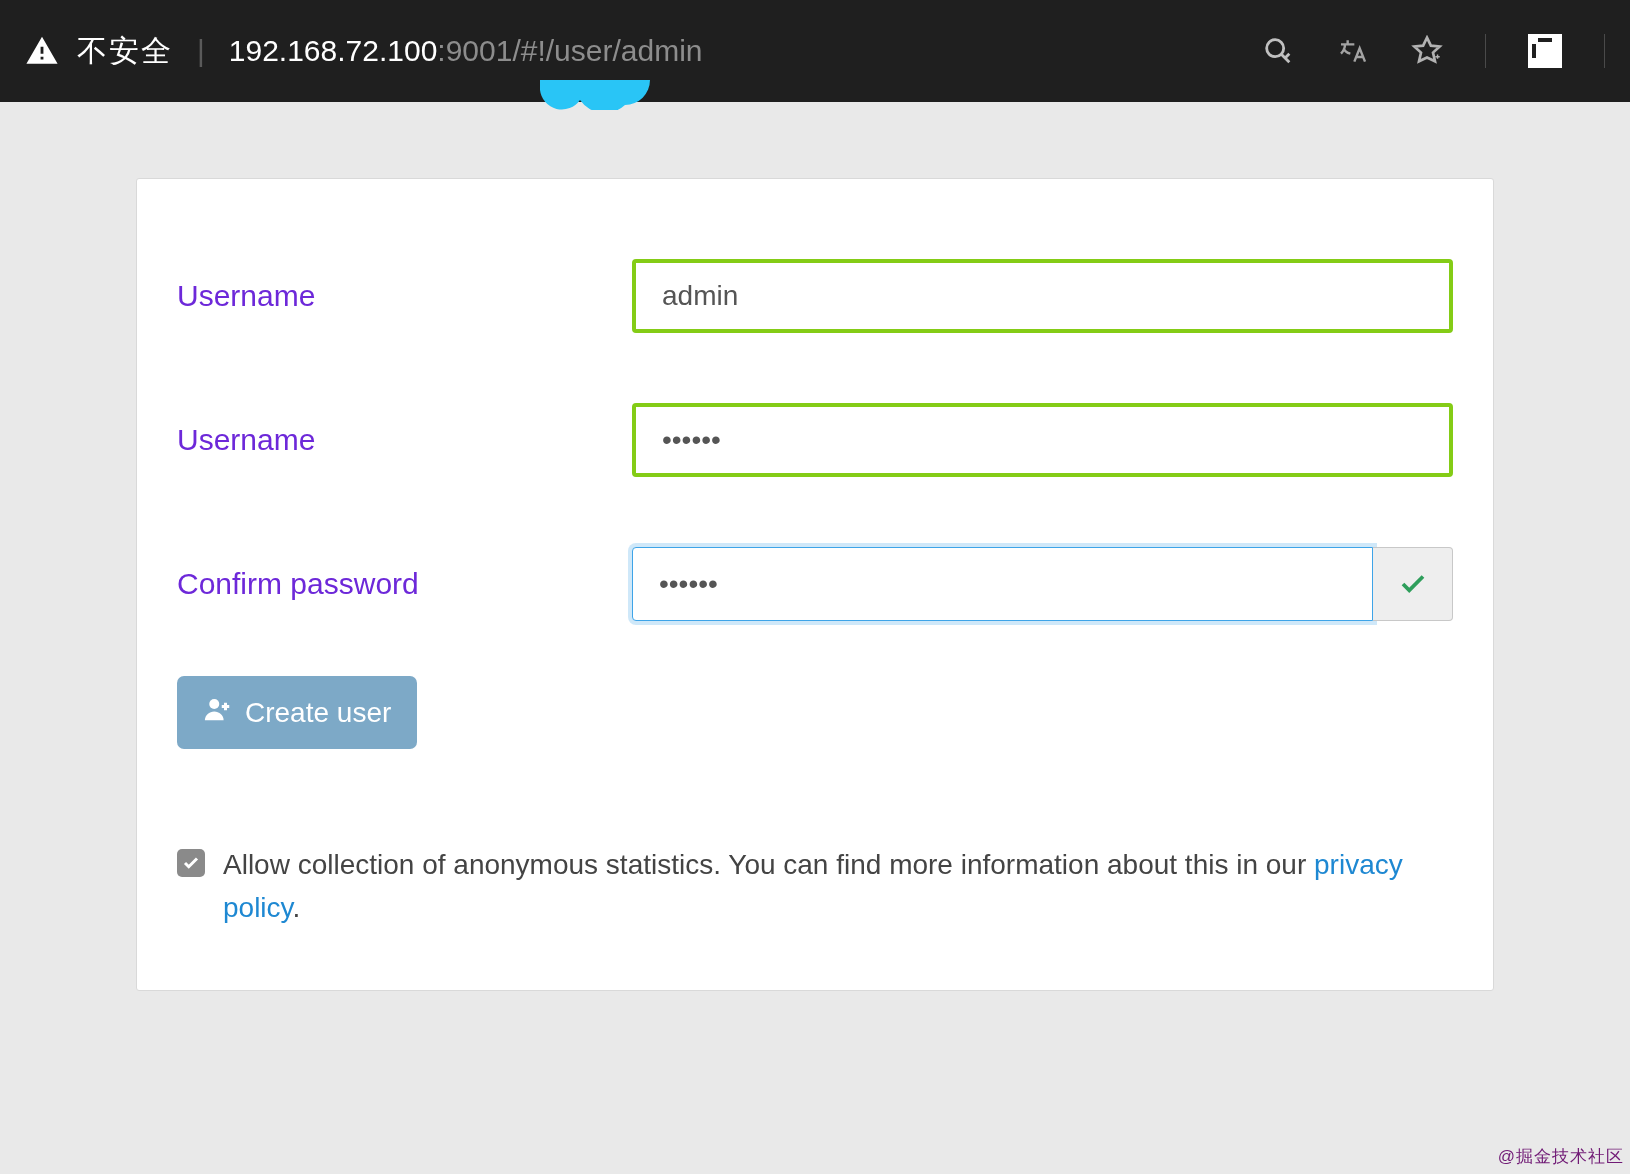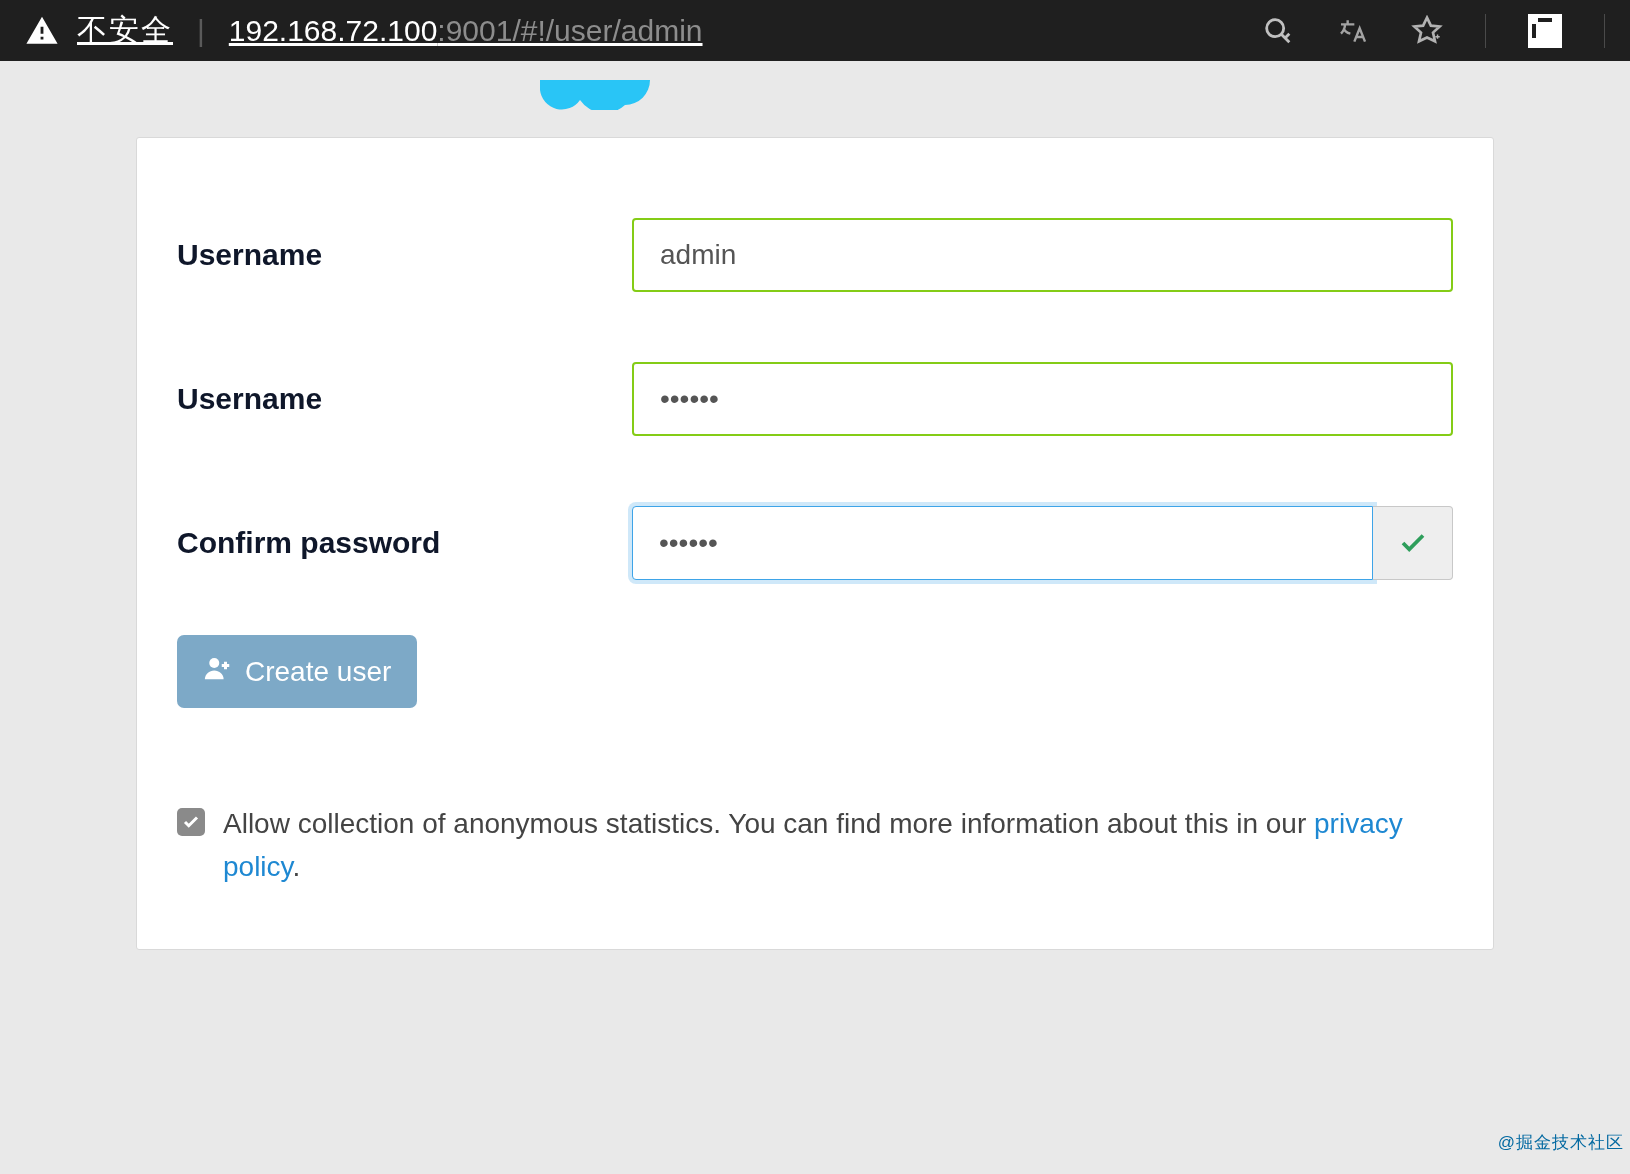--- a/index.html
+++ b/index.html
@@ -5,22 +5,22 @@
     * { margin:0; padding:0; box-sizing:border-box; }
     body {
       font-family:"Segoe UI","Helvetica Neue",Arial,sans-serif;
       background:#e9e9e9;
       width:1630px; height:1174px;
       position:relative; overflow:hidden;
     }
 
     
     .chrome {
-      background:#1f1f1f; height:61px; display:flex; align-items:center;
-      color:#fff; padding:0 25px; font-size:30px;text-decoration:underline;
+      background:#1f1f1f; height:102px; display:flex; align-items:center;
+      color:#fff; padding:0 25px; font-size:30px;
     }
     .chrome .sec-icon { display:flex; align-items:center; margin-right:18px; }
     .chrome .sec-label { letter-spacing:2px; }
     .chrome .sep { color:#5a5a5a; margin:0 24px; font-weight:300; }
     .chrome .url { font-weight:400; }
     .chrome .url .dim { color:#8d8d8d; }
     .chrome-right { margin-left:auto; display:flex; align-items:center; gap:42px; }
     .chrome-right .cicon { display:flex; align-items:center; opacity:0.85; }
     .chrome-right .vsep { width:1px; height:34px; background:#4a4a4a; }
     .chrome-right .ext-icon {
@@ -43,24 +43,24 @@
 
     
     .card {
       width:1358px; background:#fff; margin:76px auto 0;
       border:1px solid #d9d9d9; border-radius:3px;
       padding:80px 40px 60px 40px; color:#353535;
     }
     .intro { color:#7a7a7a; font-size:30px; margin-bottom:70px; }
 
     .form-row { display:flex; align-items:center; margin-bottom:70px; }
-    .form-row .lbl { width:455px; font-size:30px; font-weight:700; color:#0f172a; }
+    .form-row .lbl { width:455px; font-size:30px; font-weight:400; color:#6d28d9; }
     .form-row .ctrl { flex:1; display:flex; }
     .tin {
-      flex:1; height:74px; border:2px solid #84cc16; border-radius:4px;
+      flex:1; height:74px; border:4px solid #84cc16; border-radius:4px;
       font-size:28px; color:#555; padding:0 26px;
       font-family:inherit; outline:none;
     }
     .tin.focused { border:1px solid #3ea4e8; box-shadow:0 0 0 4px rgba(62,164,232,0.25); }
     .addon {
       width:80px; height:74px; border:1px solid #c8c8c8; border-left:none;
       background:#eee; border-radius:0 4px 4px 0;
       display:flex; align-items:center; justify-content:center;
     }
     .addon svg{width:30px;height:30px;}
@@ -80,22 +80,22 @@
     .stats { display:flex; gap:18px; font-size:28px; color:#444; line-height:1.55;margin-top:44px;}
     .stats .chk {
       flex-shrink:0; width:28px; height:28px; border-radius:5px;
       background:#8a8a8a; margin-top:6px;
       display:flex; align-items:center; justify-content:center;
     }
     .stats .chk svg{width:18px;height:18px;}
     .stats a{ color:#1e88d2; text-decoration:none; }
 
     .watermark{
-      position:absolute; right:6px; bottom:20px;
-      font-size:17px; color:#0369a1; letter-spacing:1px;
+      position:absolute; right:6px; bottom:6px;
+      font-size:17px; color:#701a75; letter-spacing:1px;
     }
   </style>
 </head>
 <body>
 
 <div class="chrome">
   <span class="sec-icon">
     <svg viewBox="0 0 24 24" width="34" height="34" fill="#fff">
         <path d="M1 21h22L12 2 1 21zm12-3h-2v-2h2v2zm0-4h-2V9h2v5z"></path>
       </svg>

